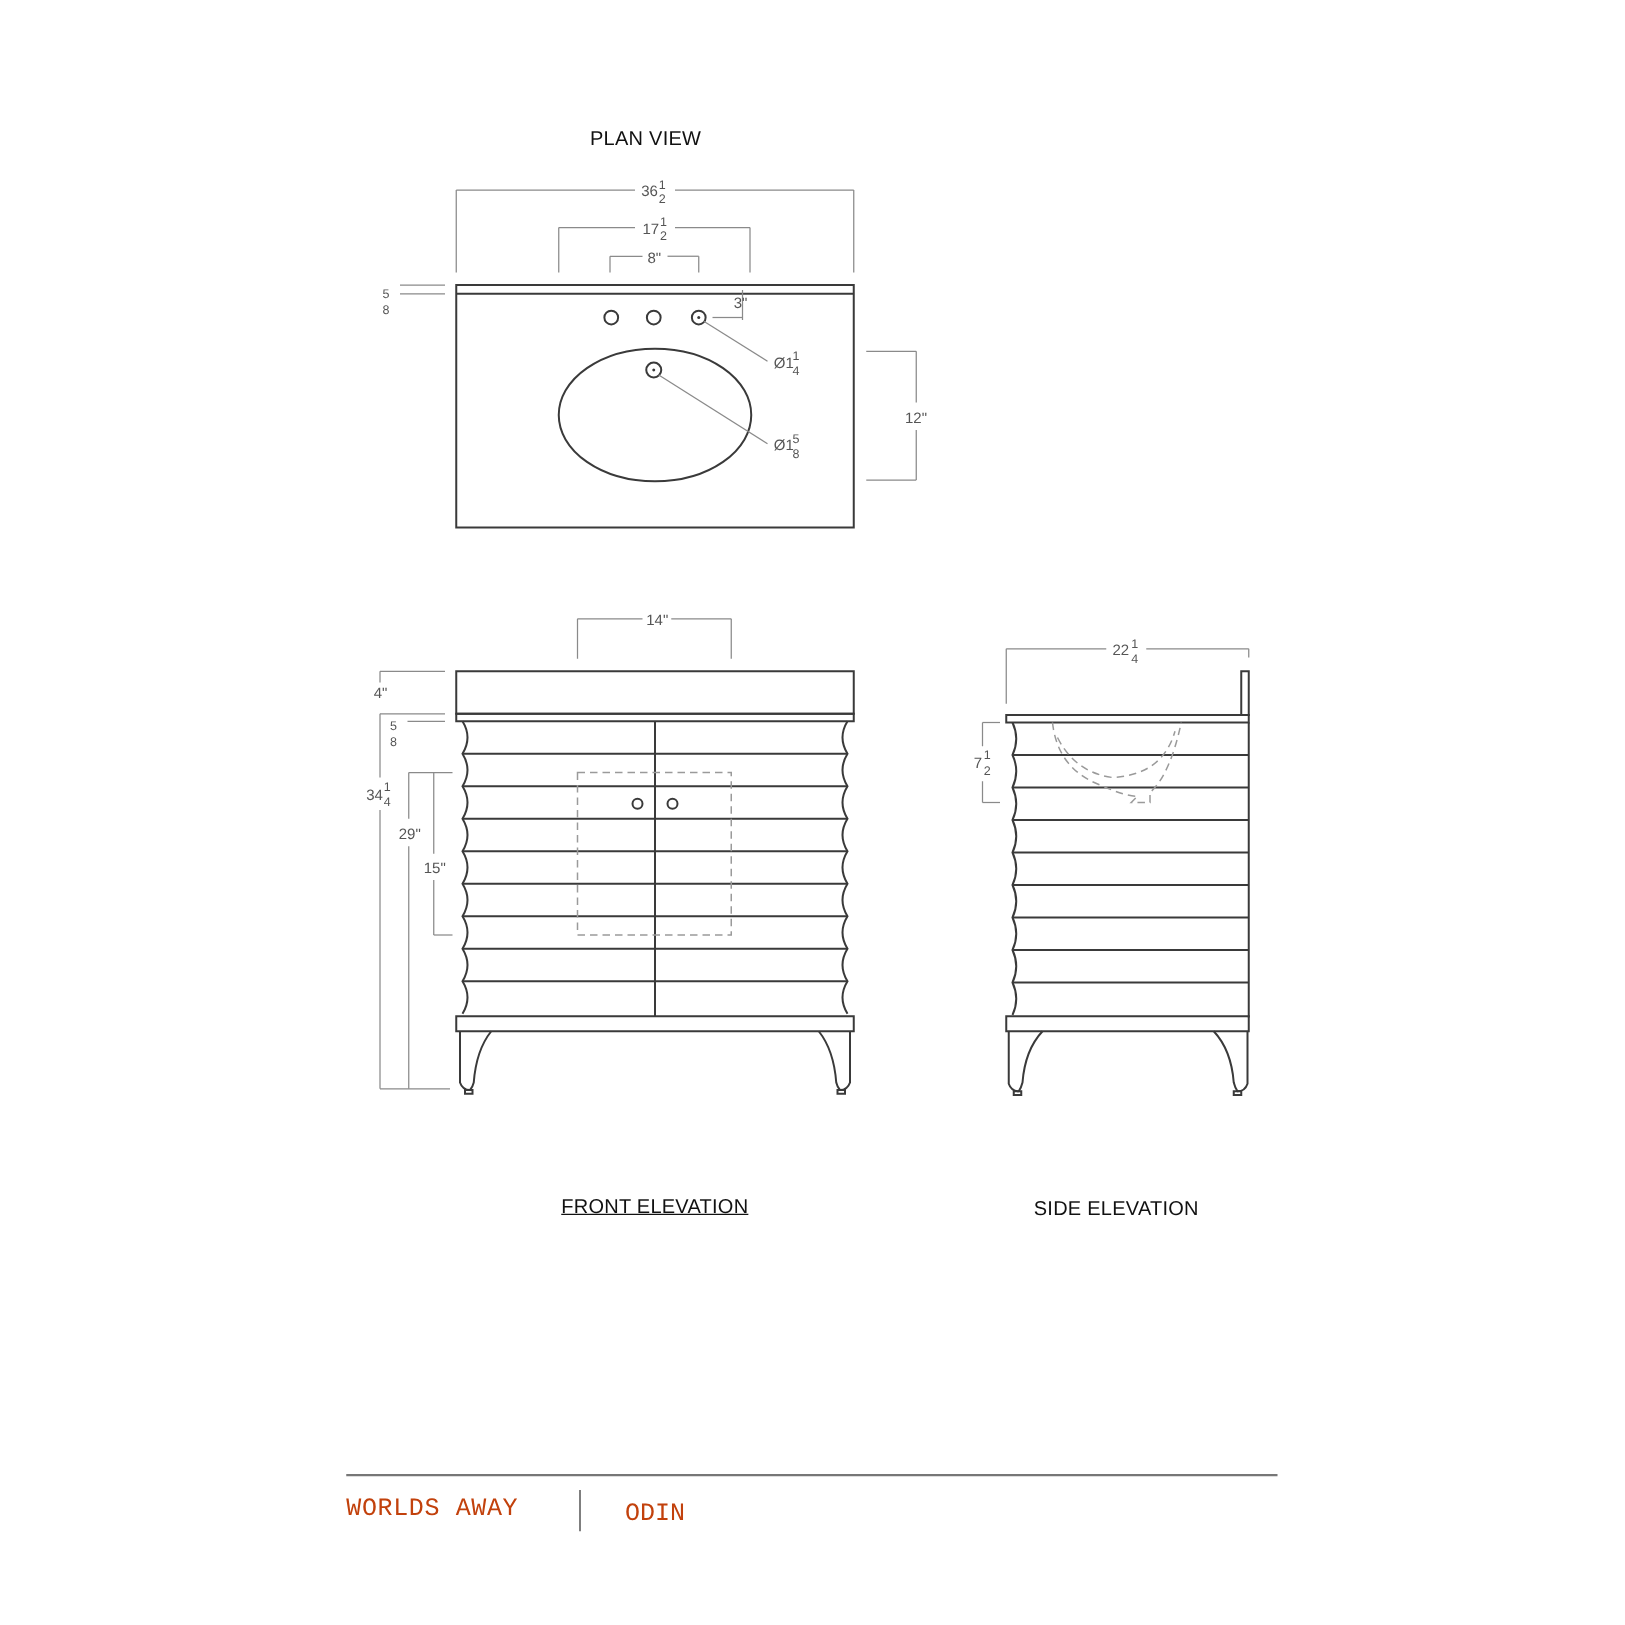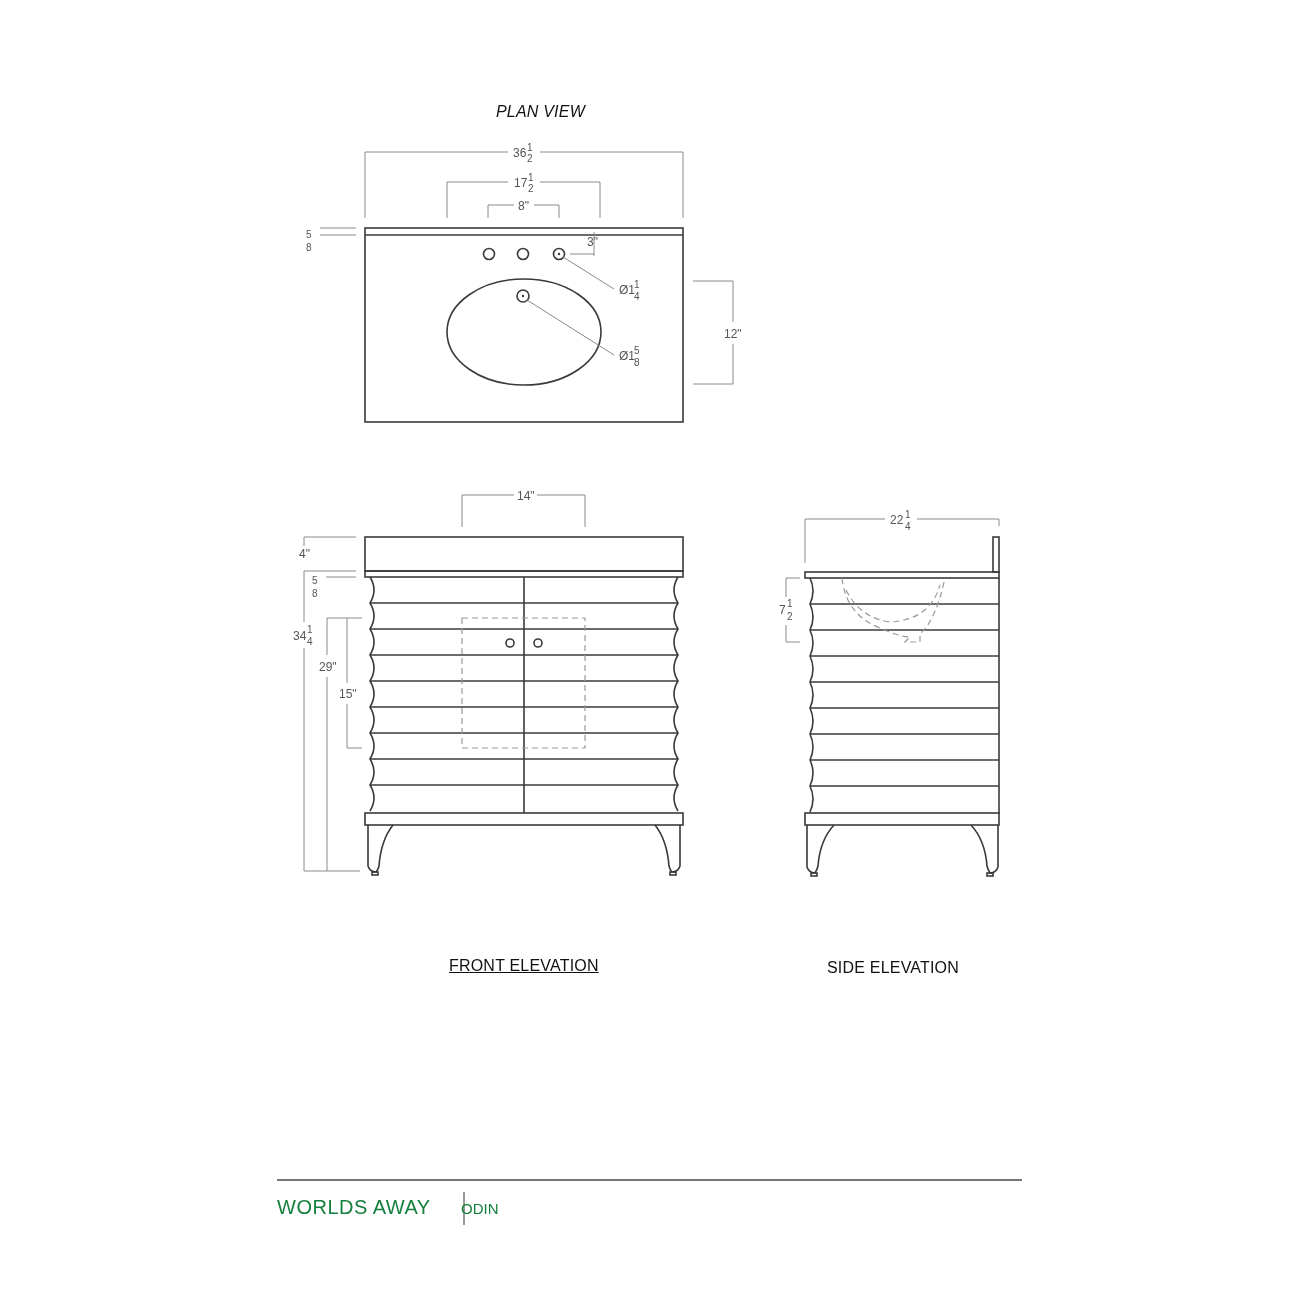--- a/index.html
+++ b/index.html
@@ -1,19 +1,19 @@
 <!DOCTYPE html>
 <html><head>
 <meta charset="utf-8">
 <style>
   html, body { margin: 0; padding: 0; background: #ffffff; }
   body { width: 1300px; height: 1300px; position: relative; overflow: hidden; font-family: "Liberation Sans", sans-serif; color: #222; }
   svg { position: absolute; left: 0; top: 0; }
   .title { position: absolute; font-family: "Liberation Sans", sans-serif; font-size: 16px; color: #111; letter-spacing: 0.2px; }
-  .brand { position: absolute; font-family: Liberation Sans, sans-serif; font-weight: 300; color: #15803d; }
+  .brand { position: absolute; font-family: Liberation Mono, monospace; font-weight: 300; color: #c2410c; }
 </style>
 </head>
 <body>
 
 <svg width="1300" height="1300" viewBox="0 0 1300 1300" xmlns="http://www.w3.org/2000/svg">
   <defs>
     <style>
       .o { stroke: #3a3a3a; stroke-width: 1.6; fill: none; }
       .d { stroke: #8a8a8a; stroke-width: 1; fill: none; }
       .dash { stroke: #9a9a9a; stroke-width: 1.2; fill: none; stroke-dasharray: 6 4; }
@@ -192,18 +192,18 @@
     <line class="d" x1="786" y1="625" x2="786" y2="642"></line>
     <text class="t" x="779" y="614">7</text>
     <text class="tf" x="787" y="607">1</text>
     <text class="tf" x="787" y="620">2</text>
   </g>
 
   <line x1="277" y1="1180" x2="1022" y2="1180" stroke="#777" stroke-width="1.8"></line>
   <line x1="464" y1="1192" x2="464" y2="1225" stroke="#555" stroke-width="1.2"></line>
 </svg>
 
-<div class="title" style="left:496px; top:103px;font-style:italic;">PLAN VIEW</div>
+<div class="title" style="left:472px; top:103px;">PLAN VIEW</div>
 <div class="title" style="left:449px; top:957px;text-decoration:underline;">FRONT ELEVATION</div>
 <div class="title" style="left:827px; top:959px;">SIDE ELEVATION</div>
 
 <div class="brand" style="left:277px; top:1196px; font-size:20px; letter-spacing:0.5px;">WORLDS AWAY</div>
-<div class="brand" style="left:461px; top:1200px; font-size:15px;">ODIN</div>
+<div class="brand" style="left:500px; top:1200px; font-size:20px;">ODIN</div>
 
 </body></html>

